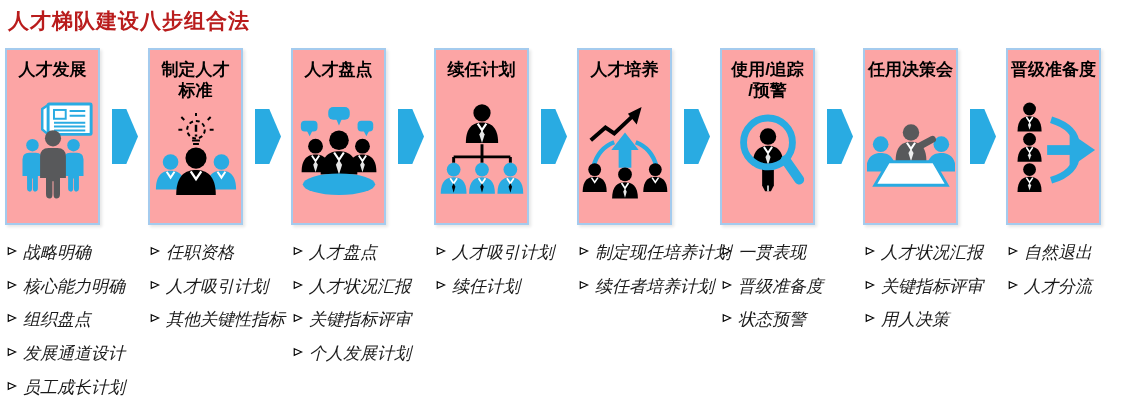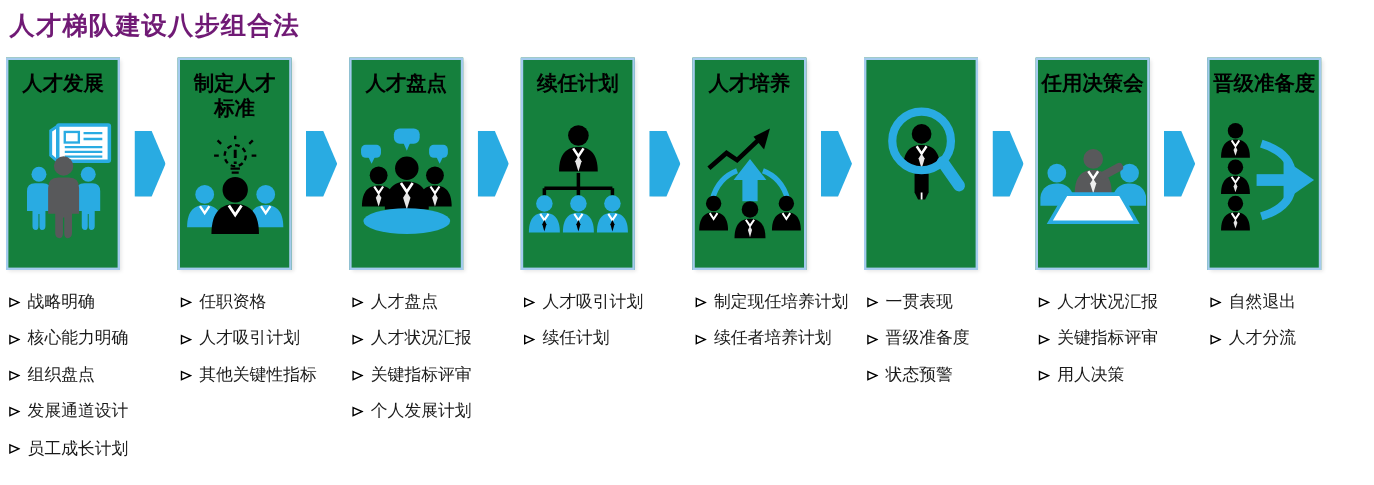--- a/index.html
+++ b/index.html
@@ -1,46 +1,46 @@
 <!DOCTYPE html>
 <html><head>
 <meta charset="utf-8">
 <style>
   * { margin:0; padding:0; box-sizing:border-box; }
   body {
     width:1145px; height:404px; background:#ffffff; overflow:hidden;
     font-family:"Liberation Sans","DejaVu Sans",sans-serif; color:#000;
   }
   .page-title {
-    font-size:21px; font-weight:bold; color:#701a75;
+    font-size:21px; font-weight:bold; color:#b91c1c;
     padding:7px 0 0 8px; letter-spacing:1px;
   }
   .flow { display:flex; align-items:flex-start; padding-left:5px; margin-top:13px; }
   .step { width:97px; flex:none; }
   .box {
-    width:95px; height:177px; border:2px solid #A4CBEE; background:#15803d;
+    width:95px; height:177px; border:2px solid #A4CBEE; background:#fca5a5;
     display:flex; flex-direction:column;
     box-shadow:2px 2px 3px rgba(0,0,0,0.10);
   }
   .box-title {
     font-size:17px; font-weight:bold; text-align:center;
     line-height:1.25; padding-top:9px; color:#000;
   }
   .icon-wrap { flex:1; display:flex; align-items:center; justify-content:center; }
   .connector { width:46px; height:177px; flex:none; display:flex; align-items:center; justify-content:center; }
   .arrow-shape {
     width:26px; height:55px; background:#29ABE2;
     clip-path:polygon(0 0, 55% 0, 100% 50%, 55% 100%, 0 100%);
     filter:drop-shadow(2px 2px 1.5px rgba(0,0,0,0.30));
   }
   ul.bullets { list-style:none; margin-top:19px; padding-left:2px; }
   ul.bullets li {
-    display:flex; align-items:center; gap:6px;
-    font-size:14px; color:#1a1a1a; line-height:1.1;
-    margin-bottom:15px; white-space:nowrap;
+    display:flex; align-items:flex-start; gap:6px;
+    font-size:17px; color:#1a1a1a; line-height:1.1;
+    margin-bottom:15px; white-space:nowrap;font-style:italic;
   }
   ul.bullets li svg { flex:none; margin-top:1px; }
 </style>
 </head>
 <body>
 
 <div>
   <div class="page-title">人才梯队建设八步组合法</div>
 
   <div class="flow">
@@ -358,20 +358,24 @@
           </li>
         </ul>
     </div>
 
     <div class="connector">
         <div class="arrow-shape"></div>
       </div>
 
     <div class="step">
       <div class="box">
+        <div class="box-title">
+          <div>使用/追踪</div>
+          <div>/预警</div>
+        </div>
         <div class="icon-wrap">
           <svg width="88" height="100" viewBox="0 0 90 100">
             <path d="M39,54 H51 V74 L48,80 H42 L39,74 Z" fill="#000"></path>
             <path d="M45,74 V80" stroke="#fff" stroke-width="1.5"></path>
             <g transform="translate(45,24) scale(1.05)" fill="#000">
               <circle r="8"></circle>
                 <path d="M-15,28 C-15,13 -8,9 0,9 C8,9 15,13 15,28 Z"></path>
               <path d="M-4,10 L0,16 L4,10" stroke="#fff" stroke-width="2" fill="none"></path>
               <path d="M0,16 L2.5,20 L0,28 L-2.5,20 Z" fill="#fff" opacity="0.9"></path>
             </g>

